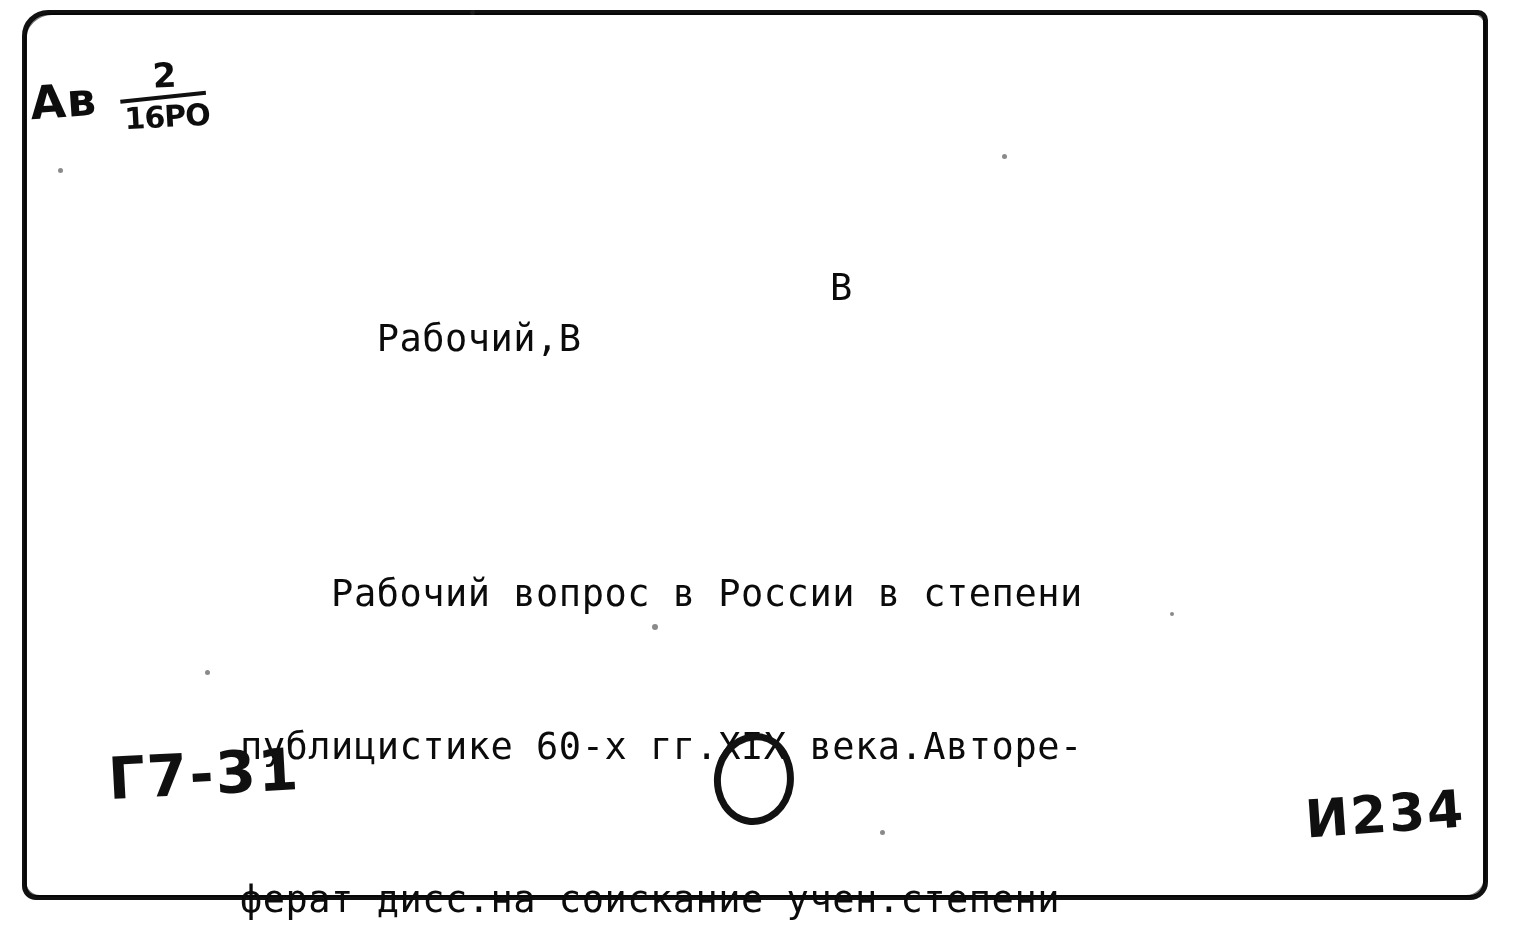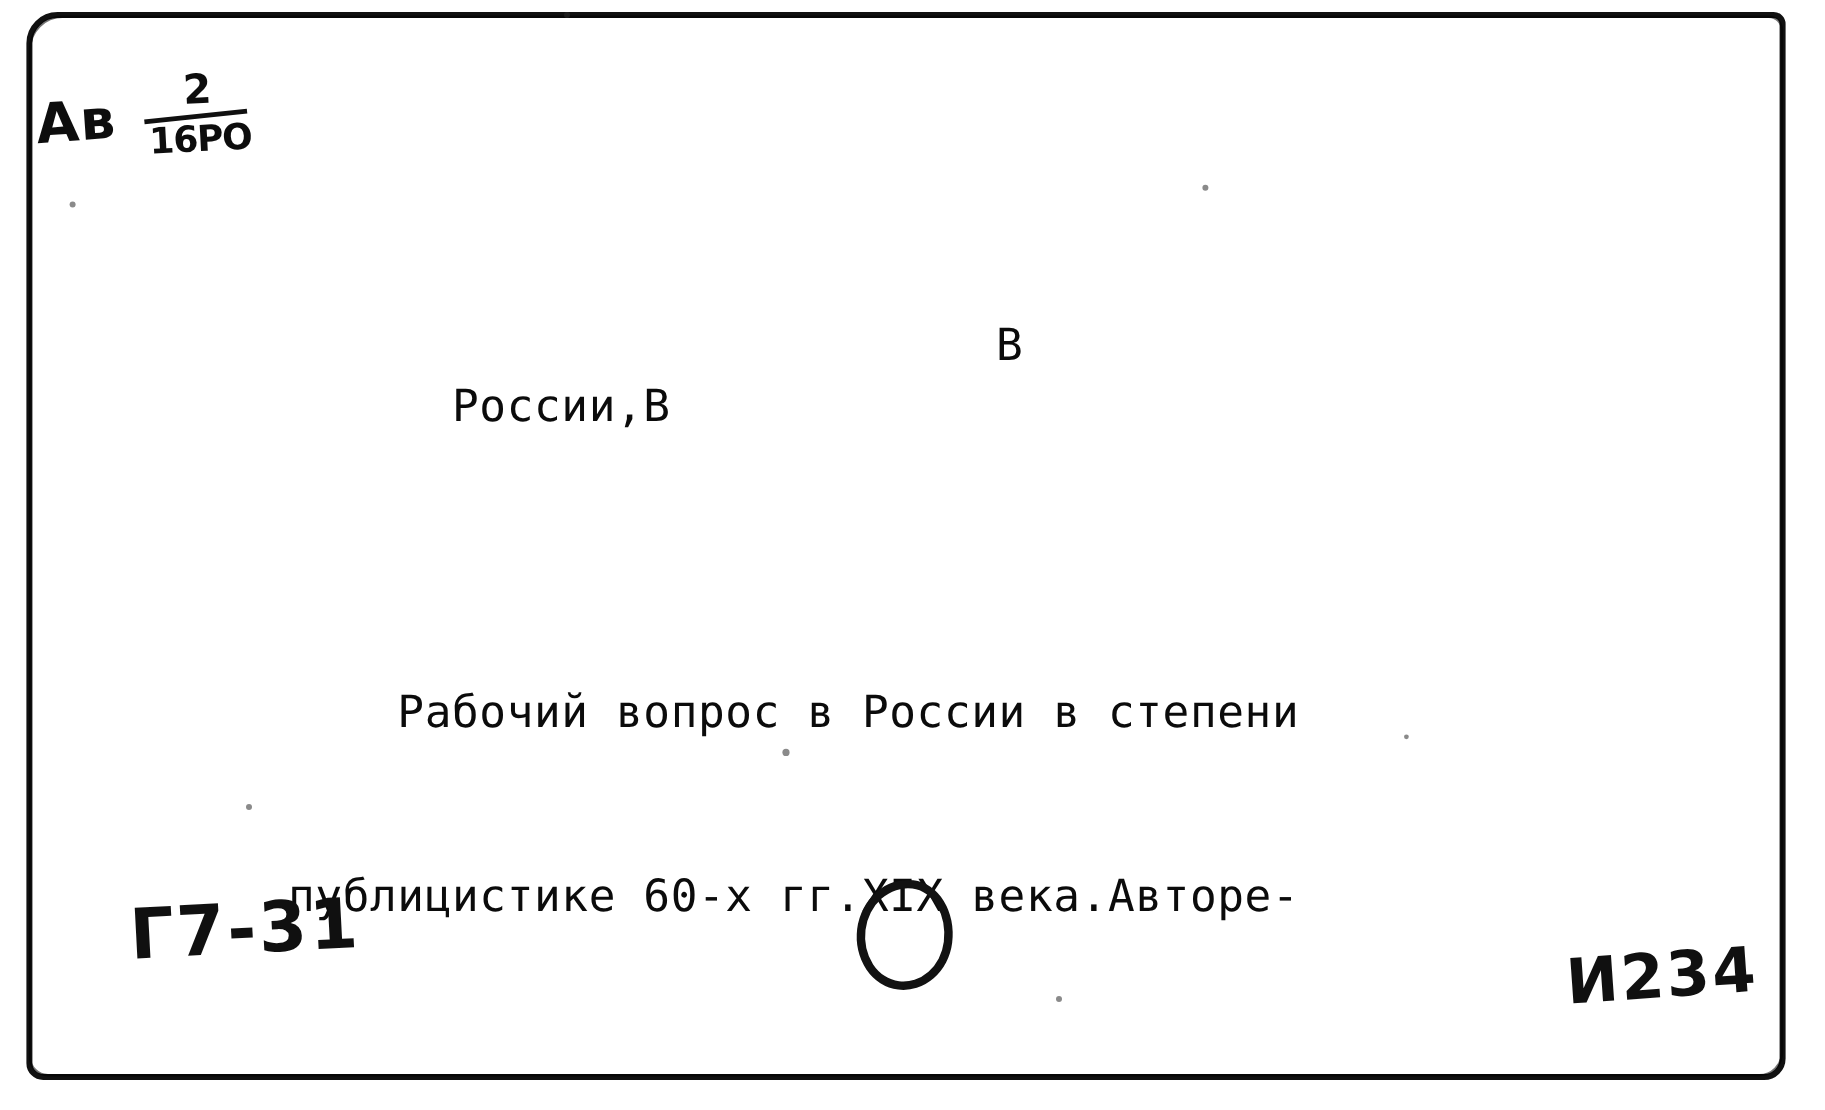--- a/index.html
+++ b/index.html
@@ -162,25 +162,26 @@
   <div class="handwrite" id="shelfmark-prefix">Ав</div>
 
   <div class="handwrite" id="shelfmark-fraction">
     <span class="num">2</span>
     <span class="bar"></span>
     <span class="den">16РО</span>
   </div>
 
   <div class="typed">
     <span class="line author-line">
-      <span>России,В</span>
+      <span>Рабочий,В</span>
       <span class="author-mark">В</span>
     </span>
     <span class="line">    Рабочий вопрос в России в степени</span>
     <span class="line">публицистике 60-х гг.XIX века.Авторе-</span>
+    <span class="line">ферат дисс.на соискание учен.степени</span>
     
     
     
   </div>
 
   <div id="class-mark">Г7-31</div>
 
   <div id="circle-mark"></div>
 
   <div id="accession-number">И234</div>

